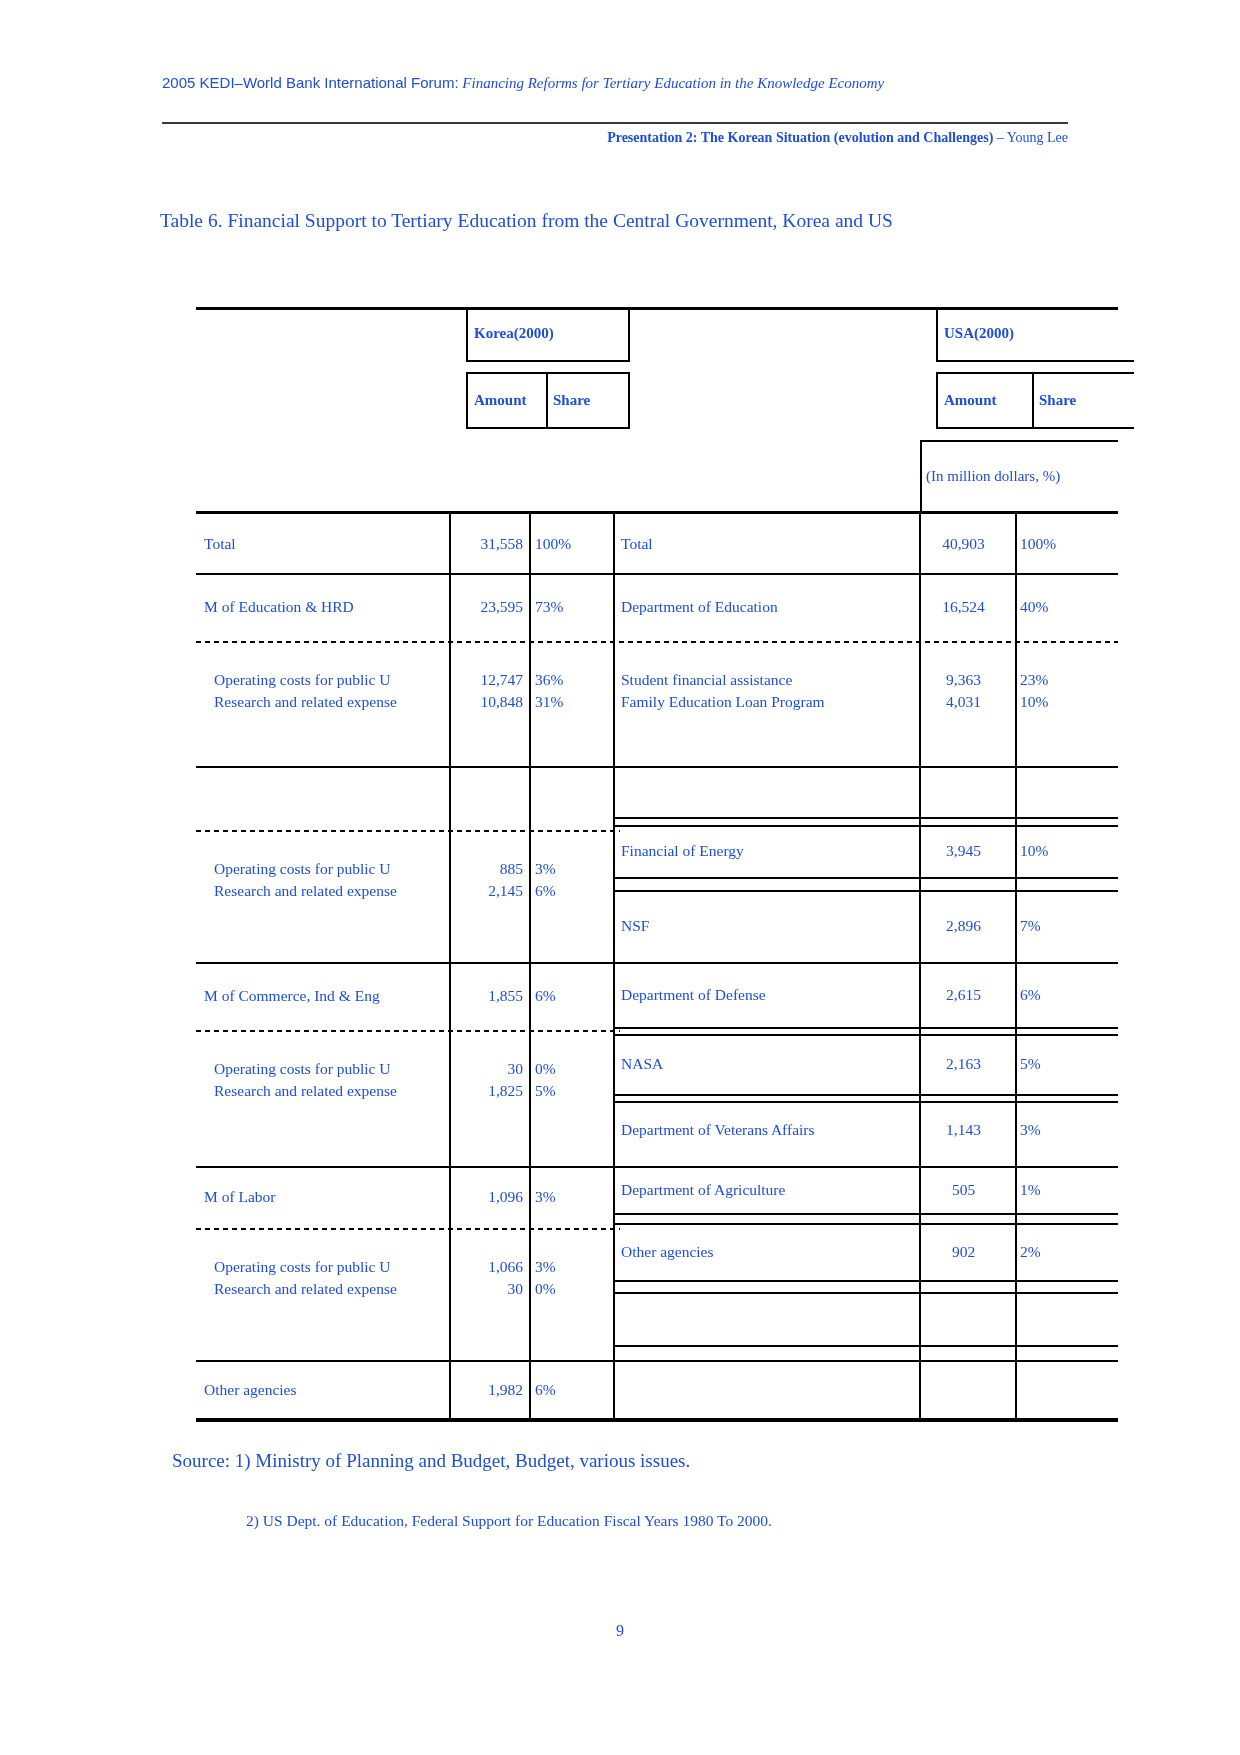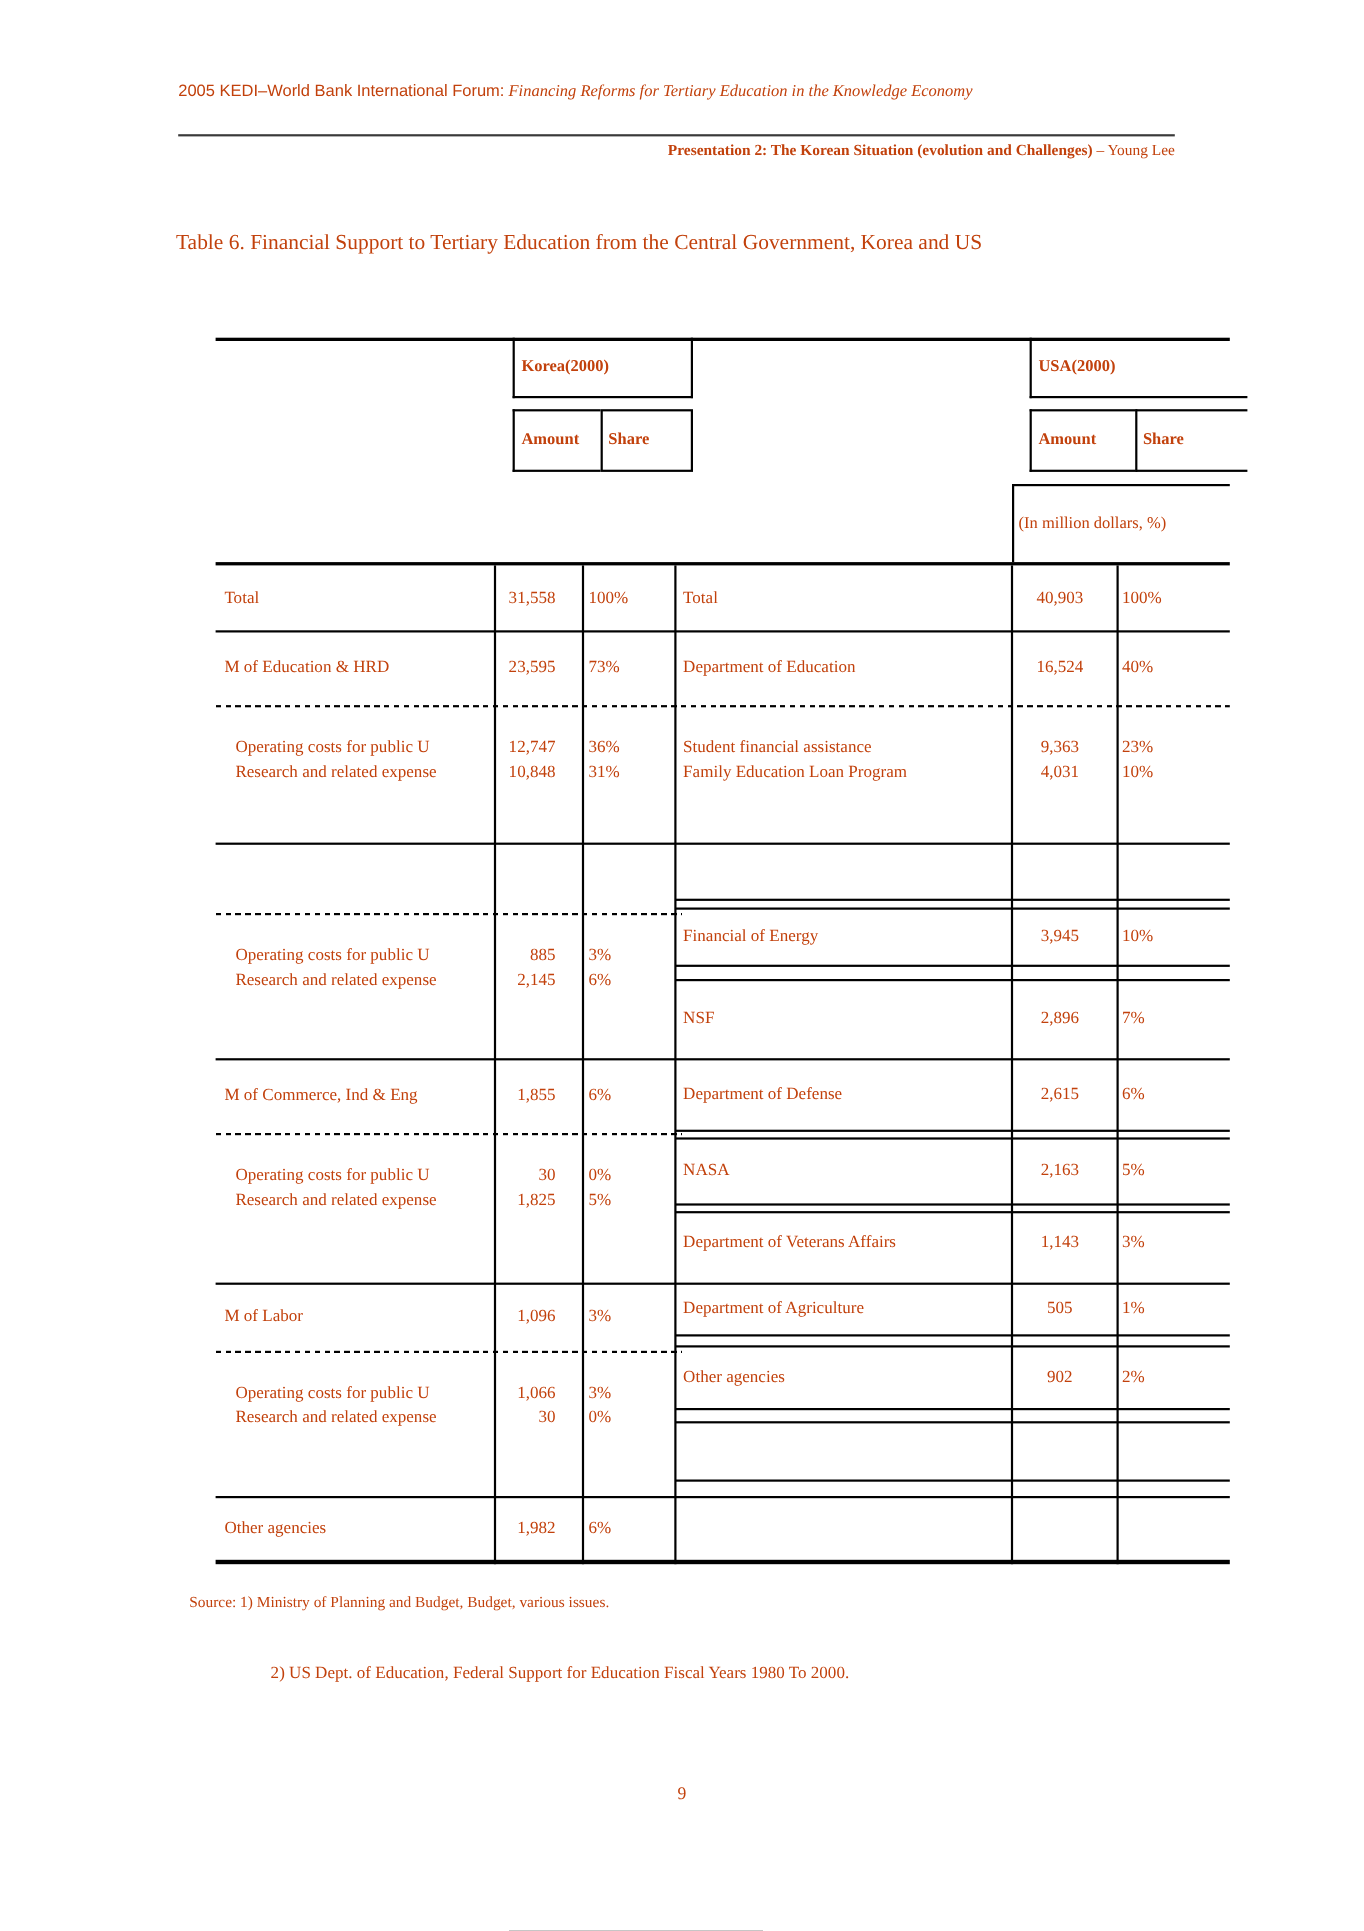--- a/index.html
+++ b/index.html
@@ -1,17 +1,17 @@
 <!DOCTYPE html>
 <html><head>
 <meta charset="utf-8">
 <style>
   html,body{margin:0;padding:0;background:#9a9a9a;}
   .page{position:relative;width:1240px;height:1755px;background:#ffffff;margin:0 auto;
-        font-family:"Liberation Serif",serif;color:#c2410c;overflow:hidden;}
+        font-family:"Liberation Serif",serif;color:#1d4ed8;overflow:hidden;}
   
   .hdr1{position:absolute;left:162px;top:74px;font-size:15px;white-space:nowrap;}
   .hdr1 .sans{font-family:"Liberation Sans",sans-serif;}
   .hdr1 .ital{font-style:italic;}
   .hdr-rule{position:absolute;left:162px;top:122px;width:906px;height:2px;background:#3a3a3a;}
   .hdr2{position:absolute;left:162px;top:130px;width:906px;text-align:right;font-size:14px;white-space:nowrap;}
   .hdr2 .b{font-weight:bold;}
   .doc-title{position:absolute;left:160px;top:210px;font-size:19.5px;}
   
   .tbl{position:absolute;left:196px;top:307px;width:922px;height:1115px;}
@@ -38,31 +38,31 @@
   .dash{position:absolute;height:2px;background:repeating-linear-gradient(90deg,#000 0 5px,transparent 5px 9px);}
   .fw{left:0;width:922px;}
   .kw{left:0;width:424px;}
   .uw{left:418px;width:504px;}
   
   .kr{position:absolute;left:0;width:418px;display:flex;font-size:15.5px;}
   .ur{position:absolute;left:418px;width:504px;display:flex;font-size:15.5px;}
   .rc{align-items:center;}
   .rs{align-items:flex-start;padding-top:26px;box-sizing:border-box;}
   .kl{width:254px;box-sizing:border-box;padding-left:8px;}
-  .ka{width:80px;box-sizing:border-box;text-align:right;padding-right:25px;}
+  .ka{width:80px;box-sizing:border-box;text-align:right;padding-right:7px;}
   .ks{width:84px;box-sizing:border-box;padding-left:5px;}
   .ul{width:306px;box-sizing:border-box;padding-left:7px;}
   .ua{width:96px;box-sizing:border-box;text-align:center;padding-right:9px;}
   .us{width:102px;box-sizing:border-box;padding-left:4px;}
   .sub .kl{padding-left:18px;}
   .sub .ul{}
   .sub .line{line-height:22px;}
   .wrap{max-width:252px;line-height:21px;}
   
-  .src1{position:absolute;left:172px;top:1450px;font-size:14px;}
+  .src1{position:absolute;left:172px;top:1450px;font-size:19px;}
   .src2{position:absolute;left:246px;top:1512px;font-size:15.5px;}
   .pgnum{position:absolute;left:0;top:1622px;width:1240px;text-align:center;font-size:16px;}
 </style>
 </head>
 <body>
 
 <div class="page">
 
   <div class="hdr1">
     <span class="sans">2005 KEDI–World Bank International Forum:</span><span class="ital"> Financing Reforms for Tertiary Education in the Knowledge Economy</span>

